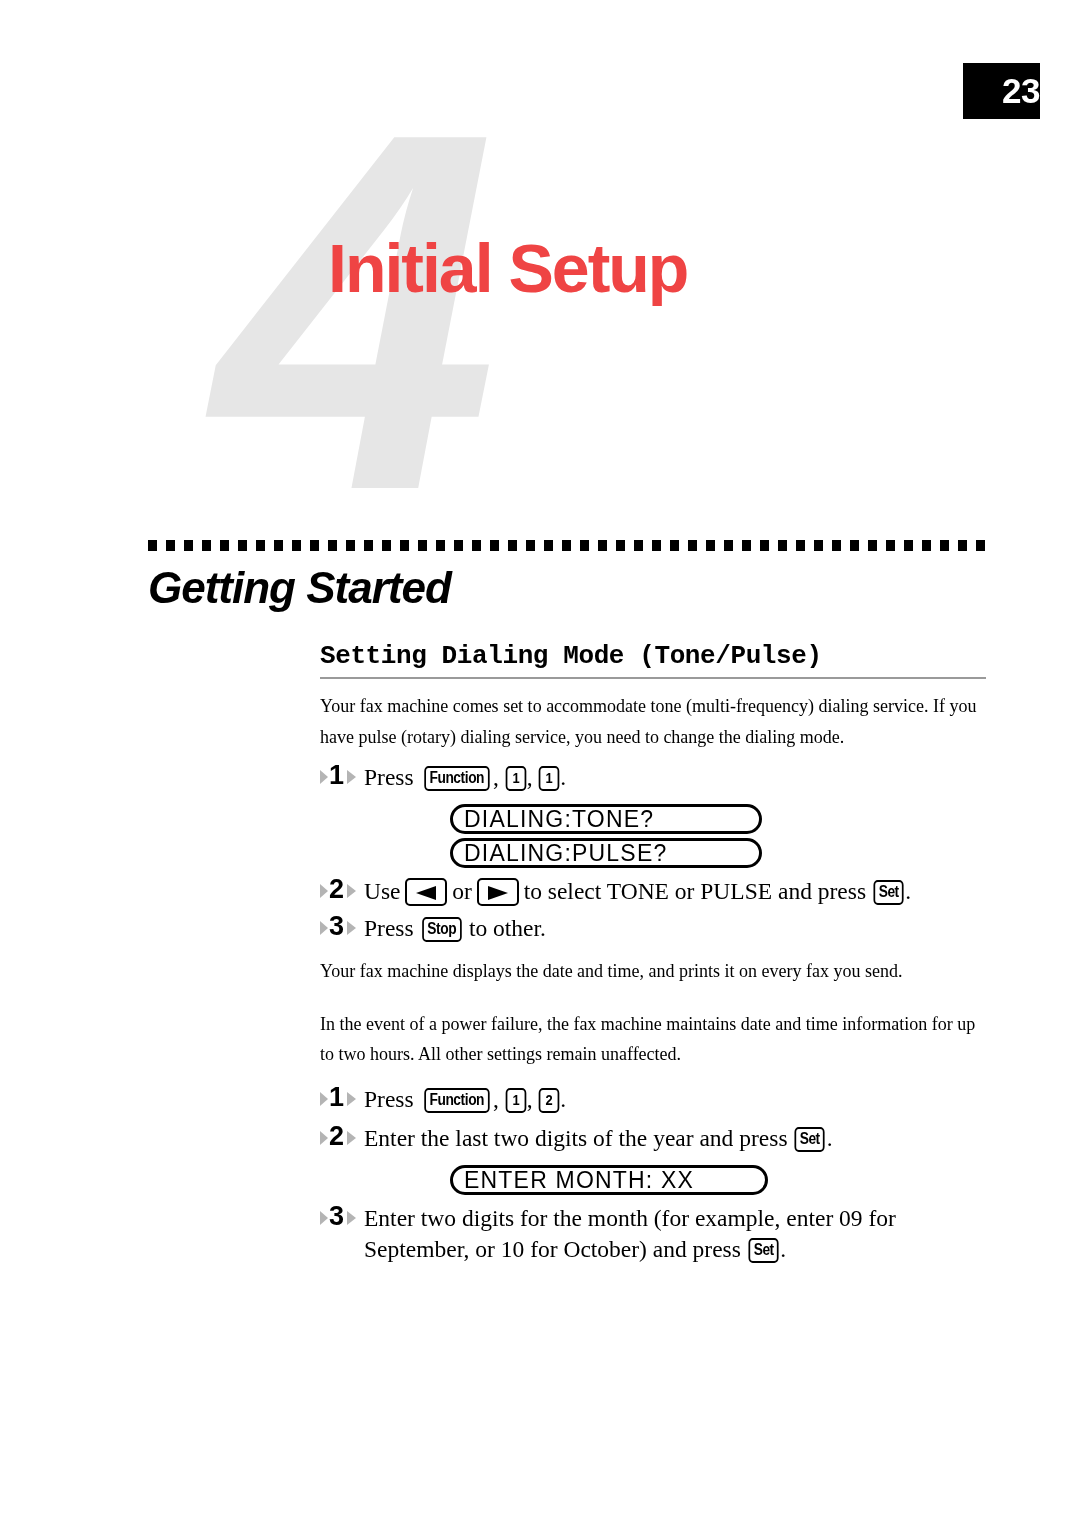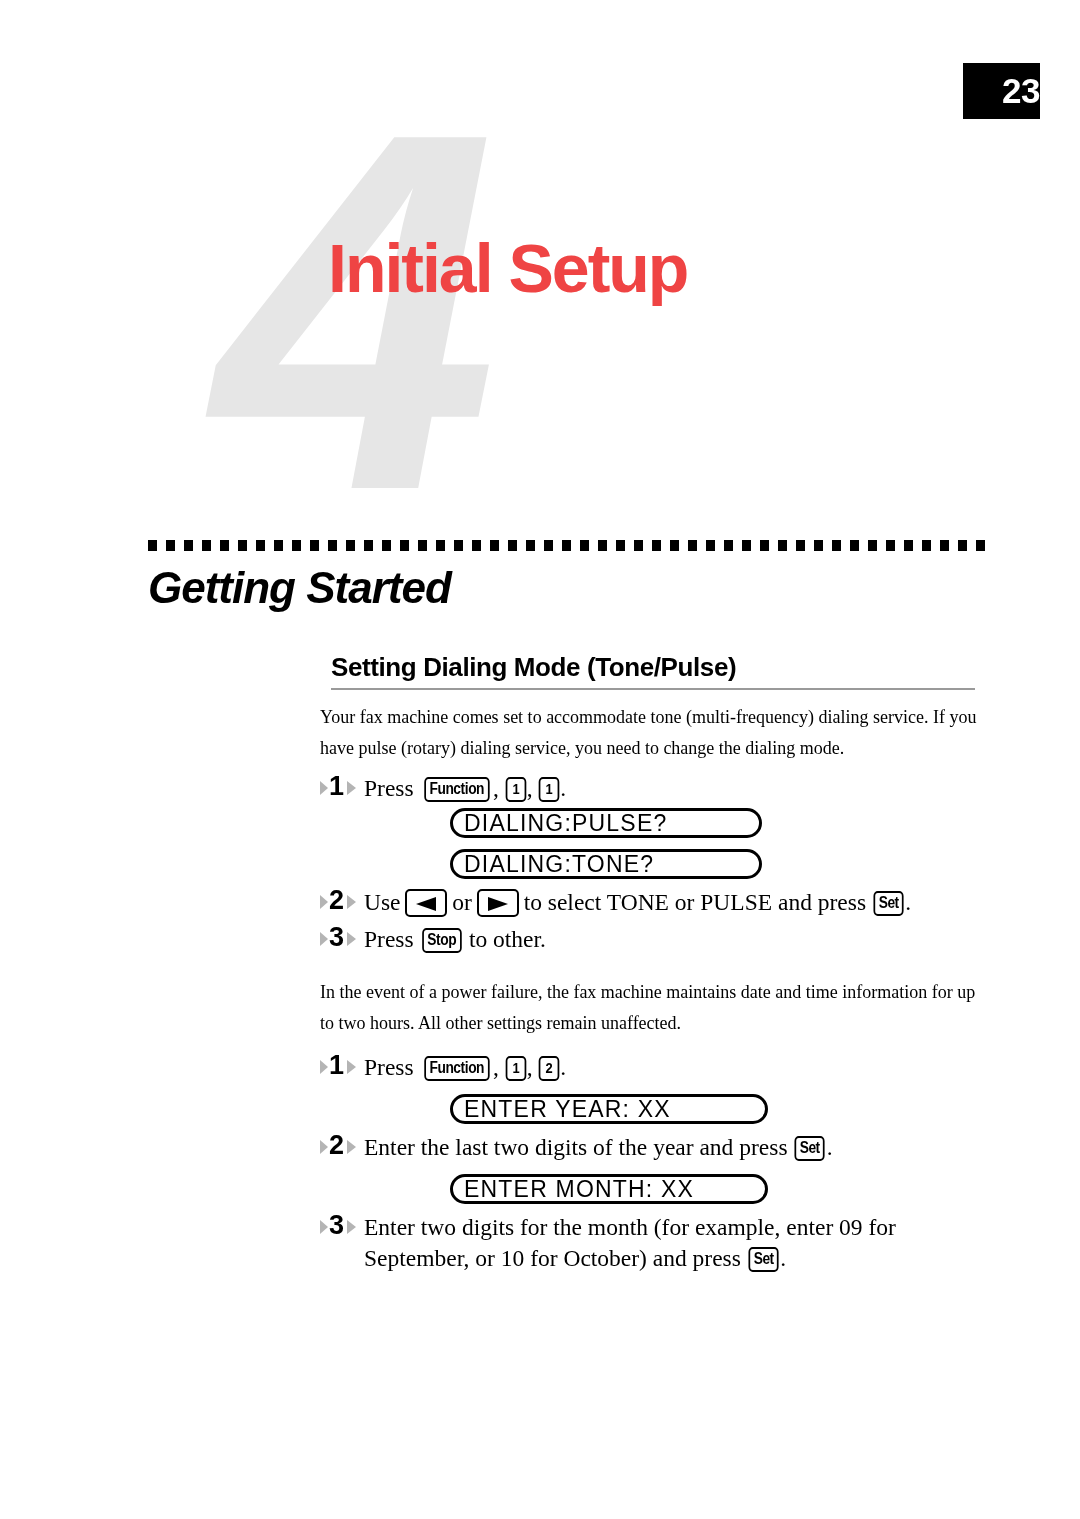--- a/index.html
+++ b/index.html
@@ -96,26 +96,26 @@
 
   
   .content {
     position: absolute;
     left: 320px;
     top: 640px;
     width: 666px;
   }
 
   .sec-head {
-    font-family: Liberation Sans, sans-serif;
+    font-family: Liberation Mono, monospace;
     font-weight: bold;
     font-size: 26px;
     line-height: 32px;
     letter-spacing: -0.4px;
-    margin: 11px;
+    margin: 0;
     padding: 0 0 5px 0;
     border-bottom: 2px solid #9a9a9a;
     white-space: nowrap;
   }
   .sec-head.second { margin-top: 50px; }
 
   p.body-text {
     font-size: 18px;
     line-height: 30.5px;
     margin: 12px 0 0 0;
@@ -245,54 +245,54 @@
 
   <div class="step">
     <span class="step-marker">
       <span class="tri-l"></span>
       <span class="num">1</span>
       <span class="tri-r"></span>
     </span>
     <span>Press </span><span class="key">Function</span><span>, </span><span class="key digit">1</span><span>, </span><span class="key digit">1</span><span>.</span>
   </div>
 
+  <div class="lcd gap-top">DIALING:TONE?</div>
   <div class="lcd stacked">DIALING:PULSE?</div>
-  <div class="lcd gap-top">DIALING:TONE?</div>
 
   <div class="step" style="margin-top:8px;">
     <span class="step-marker">
       <span class="tri-l"></span>
       <span class="num">2</span>
       <span class="tri-r"></span>
     </span>
     <span>Use </span><span class="key arrow"><span class="tri left"></span></span><span> or </span><span class="key arrow"><span class="tri right"></span></span><span> to select TONE or PULSE and press </span><span class="key">Set</span><span>.</span>
   </div>
 
   <div class="step" style="margin-top:6px;">
     <span class="step-marker">
       <span class="tri-l"></span>
       <span class="num">3</span>
       <span class="tri-r"></span>
     </span>
     <span>Press </span><span class="key">Stop</span><span> to other.</span>
   </div>
 
 
+  <p class="body-text">Your fax machine displays the date and time, and prints it on every fax you send.</p>
   <p class="body-text" style="margin-top:22px;">In the event of a power failure, the fax machine maintains date and time information for up to two hours. All other settings remain unaffected.</p>
 
   <div class="step" style="margin-top:14px;">
     <span class="step-marker">
       <span class="tri-l"></span>
       <span class="num">1</span>
       <span class="tri-r"></span>
     </span>
     <span>Press </span><span class="key">Function</span><span>, </span><span class="key digit">1</span><span>, </span><span class="key digit">2</span><span>.</span>
   </div>
 
-  <div class="lcd wide gap-top">ENTER YEAR: XX</div>
 
   <div class="step" style="margin-top:8px;">
     <span class="step-marker">
       <span class="tri-l"></span>
       <span class="num">2</span>
       <span class="tri-r"></span>
     </span>
     <span>Enter the last two digits of the year and press </span><span class="key">Set</span><span>.</span>
   </div>
 

